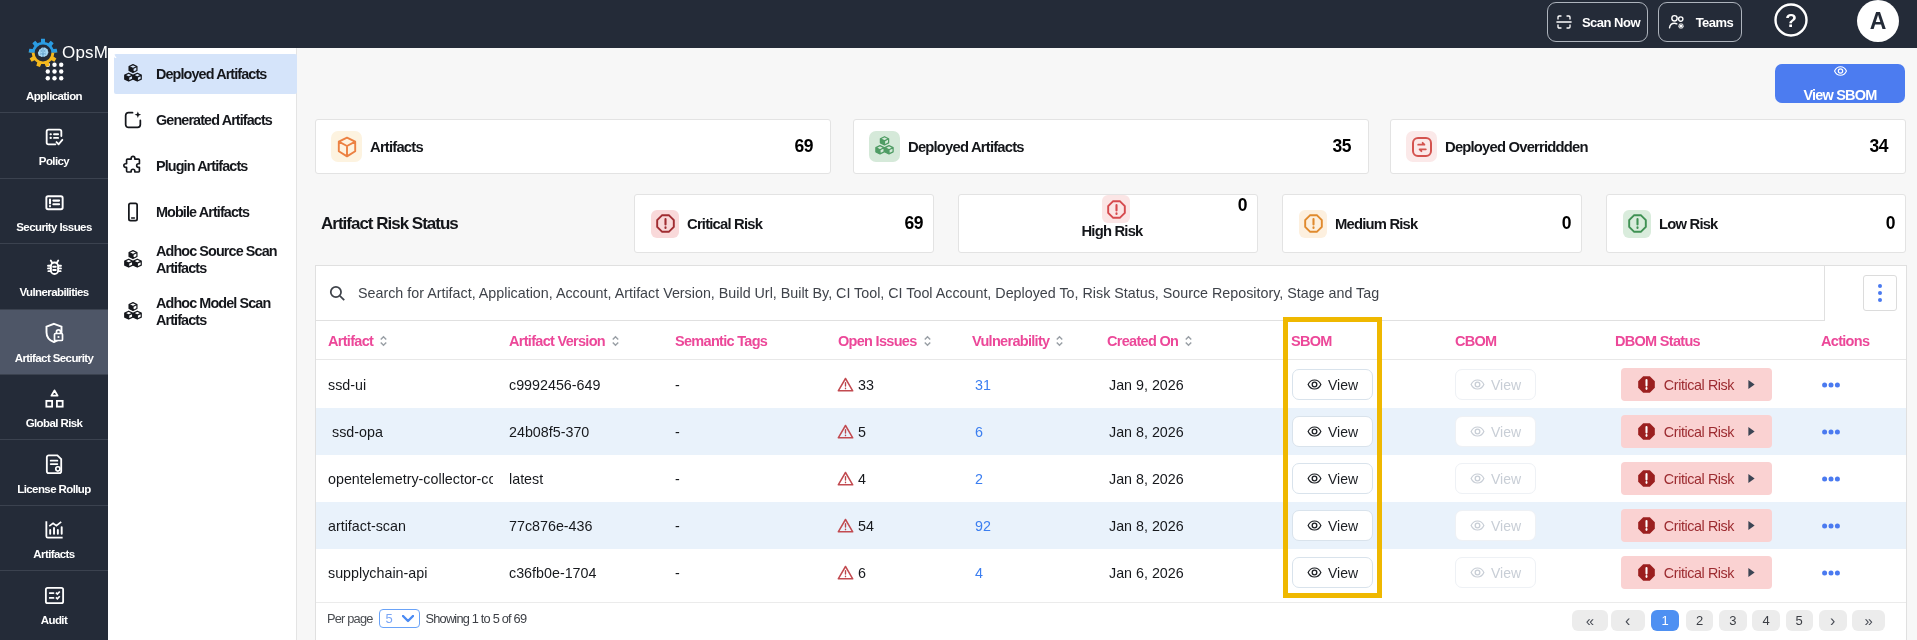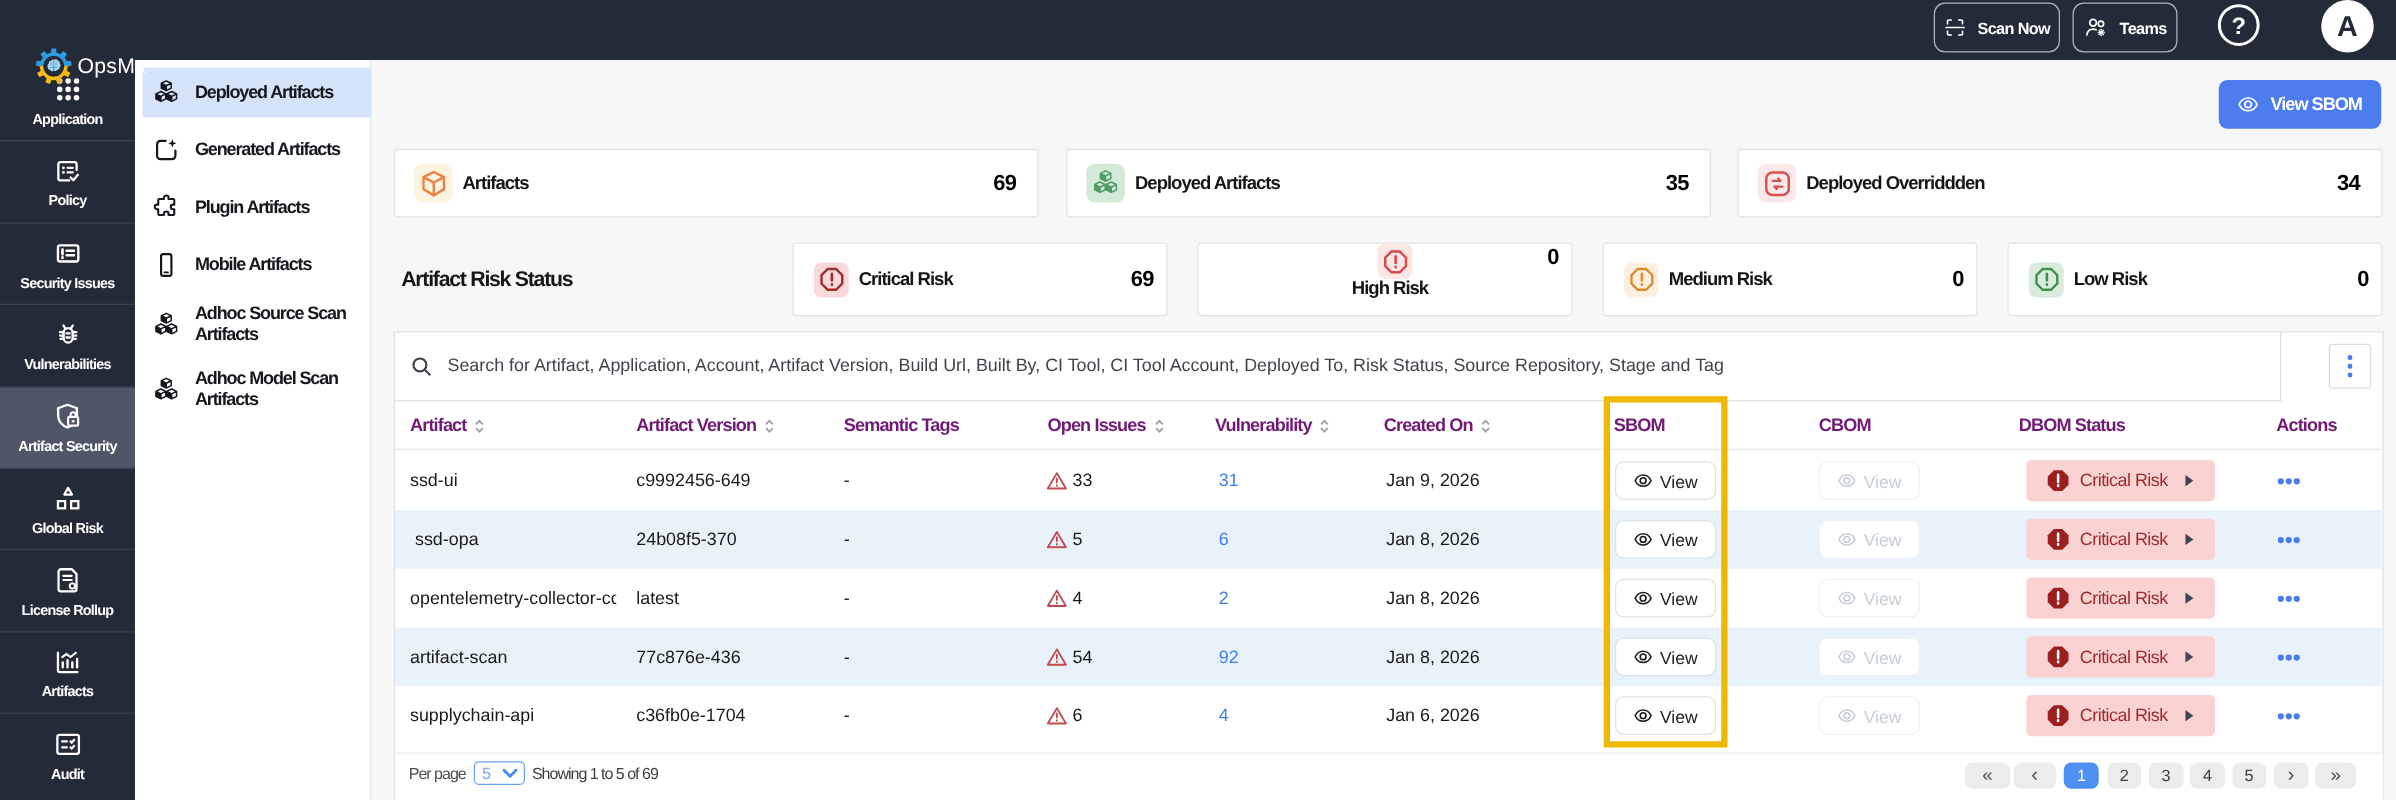--- a/index.html
+++ b/index.html
@@ -16,37 +16,37 @@
 .lnav-item { position:relative; width:108px; height:65.4px; border-bottom:1px solid #3b424f; display:flex; flex-direction:column; align-items:center; justify-content:center; padding-top:2px; }
 .lnav-item svg { display:block; }
 .lnav-item .lbl { color:#fff; font-size:11.5px; font-weight:700; letter-spacing:-0.6px; margin-top:7px; text-align:center; line-height:12px; }
 .lnav-item.active { background:#4e5667; }
 .sidenav2 { position:absolute; left:108px; top:48px; width:189px; height:592px; background:#ffffff; border-right:1px solid #e4e4e4; z-index:3; }
 .snav-item { position:absolute; left:6px; width:183px; display:flex; align-items:center; gap:12px; padding-left:8px; color:#15171c; font-size:14.4px; letter-spacing:-0.9px; font-weight:700; }
 .snav-item.nw .t { white-space:nowrap; }
 .snav-item.sel { background:#d5e4fa; border-radius:2px; }
 .snav-item .t { line-height:17px; }
 .content { position:absolute; left:297px; top:48px; width:1620px; height:592px; background:#f7f7f7; }
-.viewsbom { position:absolute; left:1775px; top:64px; width:130px; height:39px; background:#4c7cf0; border-radius:7px; color:#fff; font-size:14.5px; letter-spacing:-0.8px; font-weight:700; display:flex; align-items:center; justify-content:center; gap:9px; }
+.viewsbom { position:absolute; left:1775px; top:64px; width:130px; height:39px; background:#4c7cf0; border-radius:7px; color:#fff; font-size:14.5px; letter-spacing:-0.8px; font-weight:700; display:flex; align-items:center; justify-content:center; gap:9px;flex-direction:column; }
 .card { position:absolute; background:#fff; border:1px solid #e3e3e3; border-radius:3px; display:flex; align-items:center; }
 .c-top { top:119px; width:516px; height:55px; }
 .icon-tile { width:31px; height:31px; border-radius:7px; display:flex; align-items:center; justify-content:center; margin-left:15px; }
 .c-title { font-size:14.8px; letter-spacing:-0.8px; font-weight:700; color:#14161a; margin-left:8px; }
 .c-num { position:absolute; right:17px; font-size:17.5px; letter-spacing:-0.5px; font-weight:700; color:#000; }
 .c-risk .c-num { right:10px; }
 .risk-title { position:absolute; left:321px; top:214px; font-size:17px; letter-spacing:-1px; font-weight:700; color:#14161a; }
 .c-risk { top:194px; width:300px; height:59px; }
 .c-risk .icon-tile { width:28px; height:28px; margin-left:16px; border-radius:6px; }
 .c-risk .c-title { font-size:14.8px; margin-left:8px; }
 .tablebox { position:absolute; left:315px; top:265px; width:1592px; height:375px; background:#fff; border:1px solid #e0e0e0; border-bottom:none; }
 .searchrow { position:absolute; left:0; top:0; width:1509px; height:55px; border-right:1px solid #e0e0e0; border-bottom:1px solid #e0e0e0; display:flex; align-items:center; }
 .searchrow .ph { color:#3f434a; font-size:14.3px; margin-left:11px; }
 .dots3v { position:absolute; left:1547px; top:9px; width:34px; height:36px; border:1px solid #dcdcdc; border-radius:3px; display:flex; align-items:center; justify-content:center; }
 .thead { position:absolute; left:0; top:55px; width:1590px; height:39px; border-bottom:1px solid #e8e8e8; }
-.th { position:absolute; top:0; height:39px; display:flex; align-items:center; gap:6px; font-size:14.5px; letter-spacing:-0.7px; font-weight:700; color:#701a75; }
+.th { position:absolute; top:0; height:39px; display:flex; align-items:center; gap:6px; font-size:14.5px; letter-spacing:-0.7px; font-weight:700; color:#ec4899; }
 .trow { position:absolute; left:0; width:1590px; height:47px; }
 .trow.alt { background:#e9f2fb; }
 .td { position:absolute; top:0; height:47px; display:flex; align-items:center; font-size:14.3px; color:#17191d; }
 .viewbtn { width:81px; height:31px; background:#fff; border:1px solid #d9e3ec; border-radius:7px; display:flex; align-items:center; justify-content:center; gap:6px; font-size:14px; color:#1b1e23; }
 .viewbtn.dis { border-color:#eef1f5; color:#c8ced6; }
 .riskbtn { width:151px; height:33px; background:#fad2d2; border-radius:4px; display:flex; align-items:center; justify-content:center; gap:8px; font-size:14.3px; letter-spacing:-0.4px; color:#9c2b30; }
 .footer { position:absolute; left:0; top:336px; width:1590px; height:39px; border-top:1px solid #ebebeb; background:#fff; }
 .perpage { position:absolute; left:11px; top:5px; height:20px; display:flex; align-items:center; font-size:12.8px; letter-spacing:-0.8px; color:#515459; }
 .pp-sel { width:41px; height:19px; border:1.5px solid #6aa3f8; border-radius:4px; margin:0 6px; color:#7ba6f5; font-size:13px; display:flex; align-items:center; padding-left:6px; position:relative; }
 .pagin { position:absolute; left:0; top:7px; width:1590px; height:21px; }

